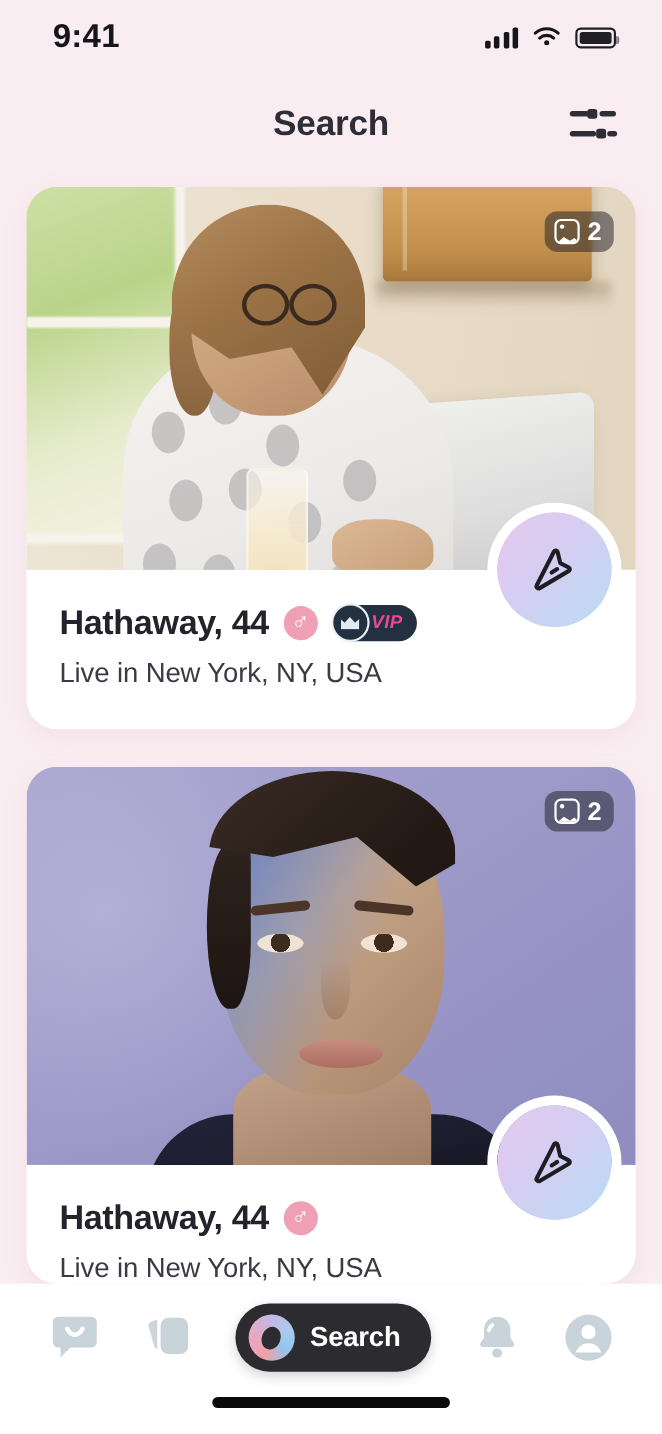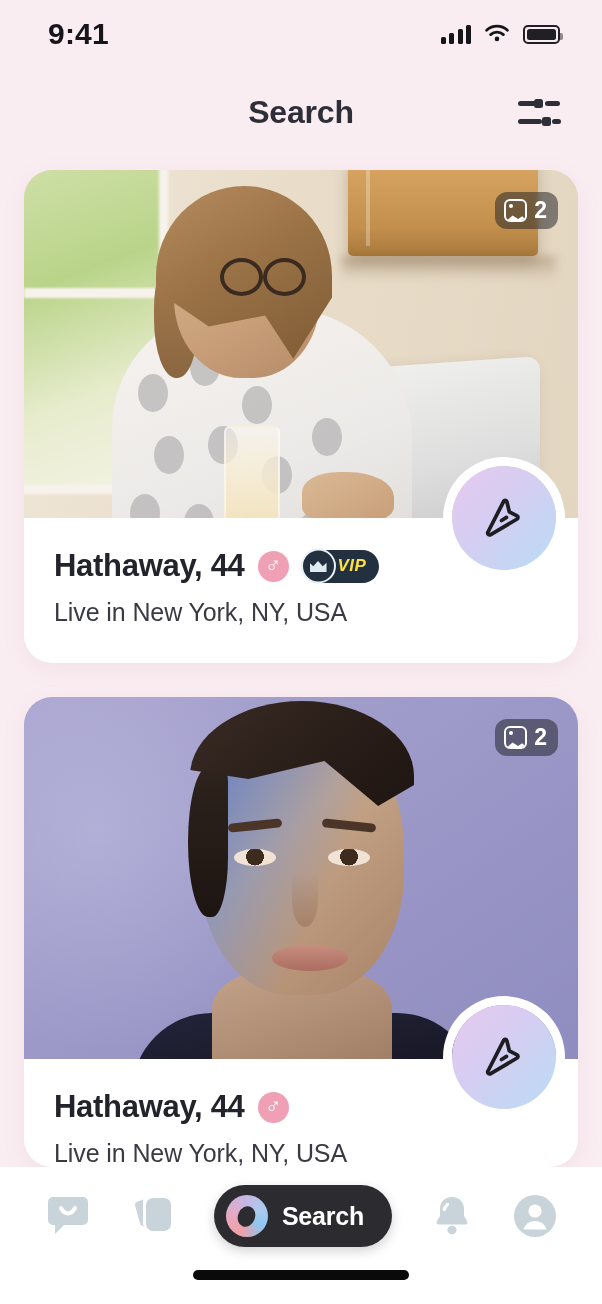--- a/index.html
+++ b/index.html
@@ -210,21 +210,21 @@
   }
   .vip-crown {
     position:absolute; left:-1px; top:50%; transform:translateY(-50%);
     width:35px; height:35px; border-radius:50%;
     background:#22303f; border:2.5px solid #e9f1f7;
     display:flex; align-items:center; justify-content:center;
   }
   .vip-crown i { display:block; width:17px; height:12px; background:#dfe9f2;
     clip-path:polygon(0 22%,22% 52%,50% 8%,78% 52%,100% 22%,100% 100%,0 100%);
     border-radius:1px; }
-  .vip-text { color:#fde047; font-size:17px; font-weight:700; font-style:italic; letter-spacing:.4px; }
+  .vip-text { color:#ec4899; font-size:17px; font-weight:700; font-style:italic; letter-spacing:.4px; }
   .loc-text { font-size:25px; color:#3a3a44; margin-top:14px; letter-spacing:-.1px; }
 
   
   .bottom-wrap {
     position:absolute; left:0; right:0; bottom:0; height:137px;
     background:#fff; z-index:10;
   }
   .navbar {
     position:absolute; left:0; right:0; top:0; height:98px;
     display:flex; align-items:center; justify-content:space-around;

